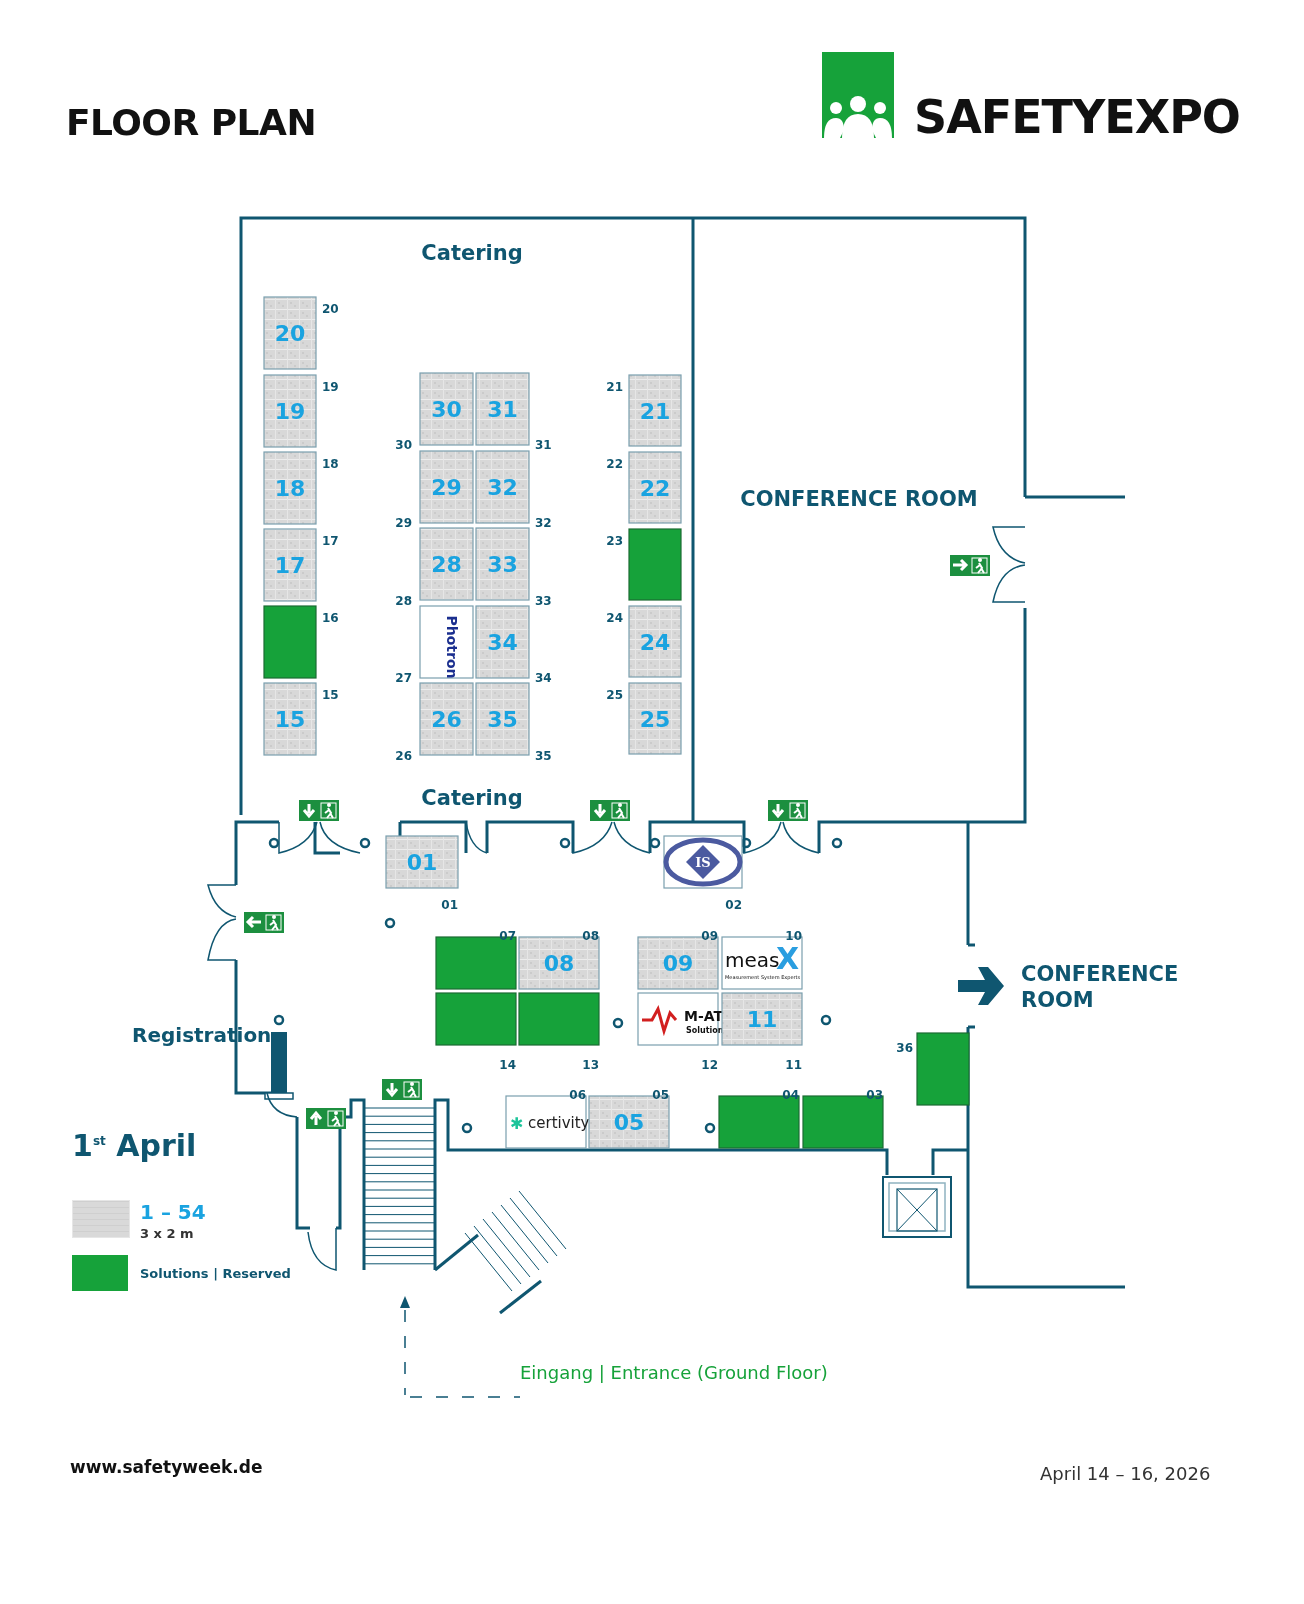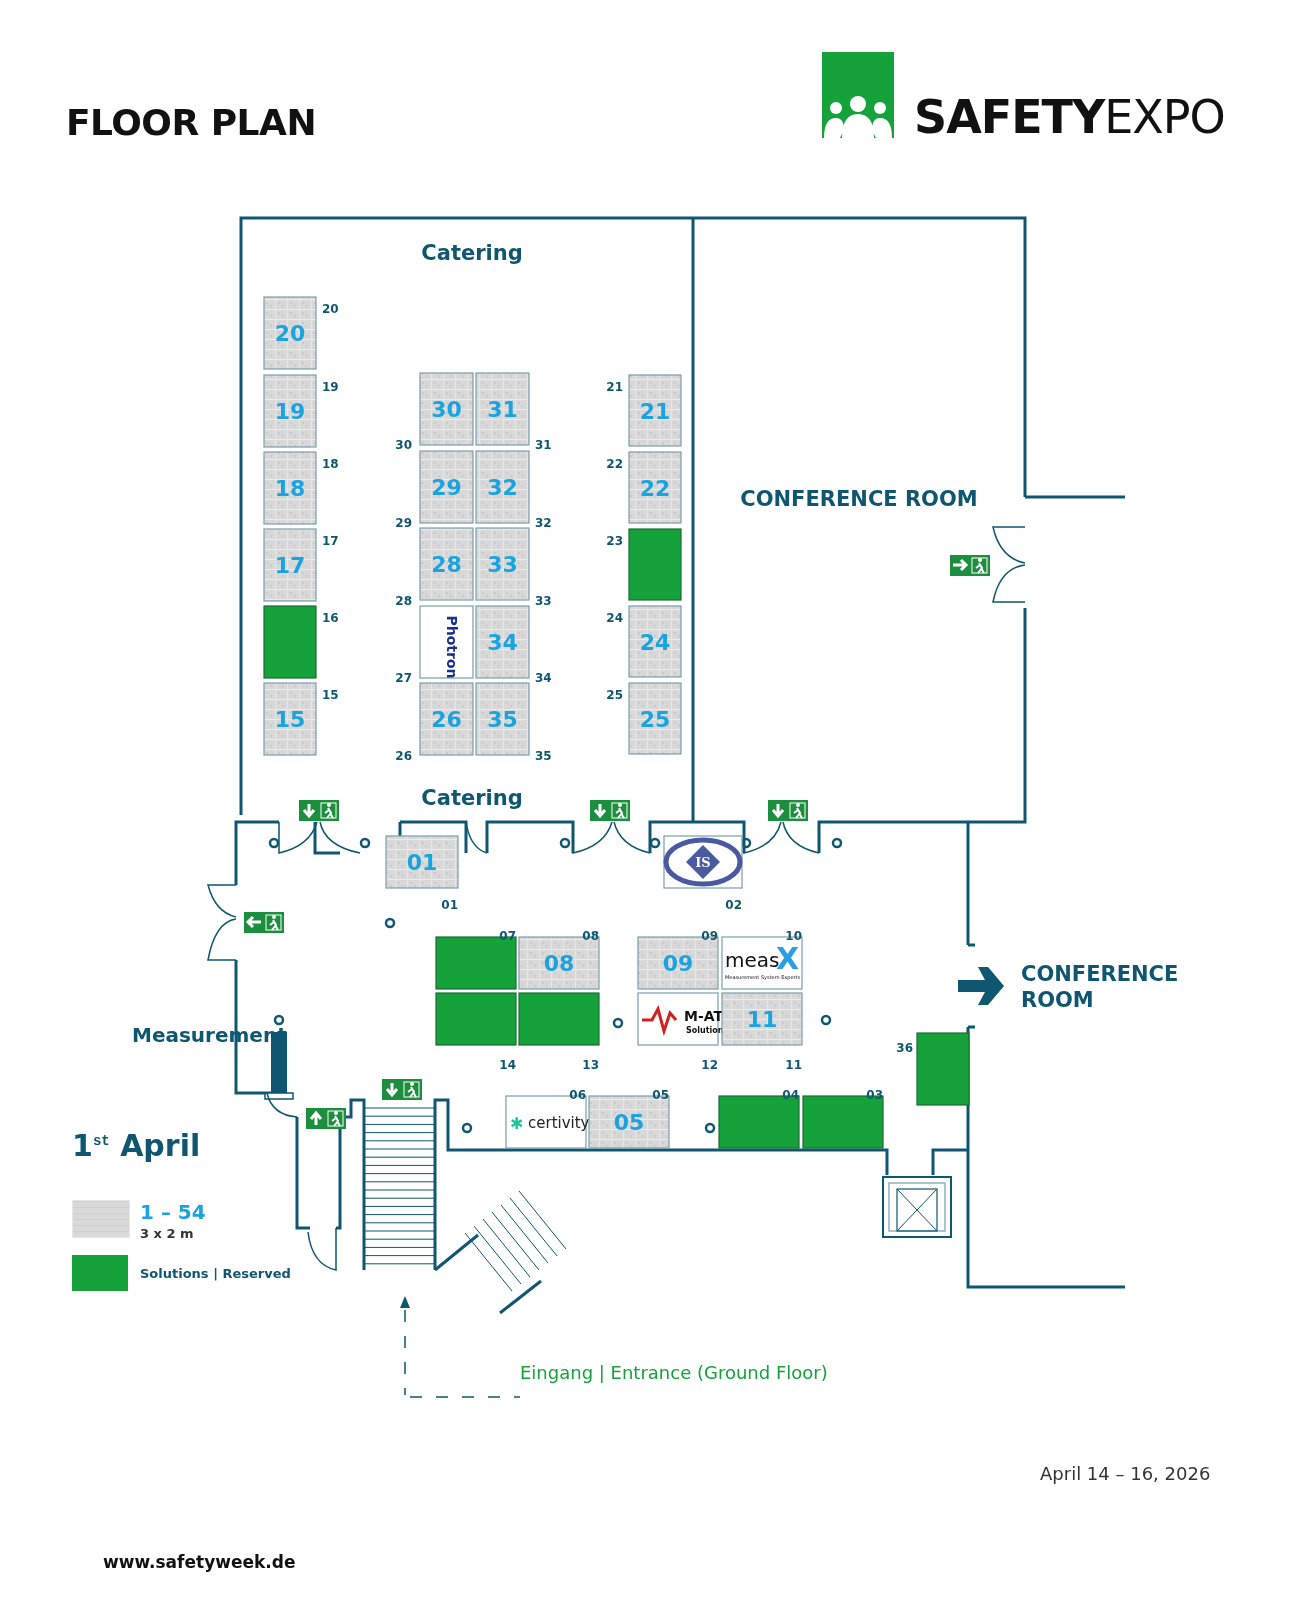--- a/index.html
+++ b/index.html
@@ -3,35 +3,35 @@
 <meta charset="utf-8">
 <style>
   html,body{margin:0;padding:0;background:#fff;}
   body{width:1304px;height:1604px;position:relative;overflow:hidden;font-family:"DejaVu Sans","Liberation Sans",sans-serif;}
   .abs{position:absolute;}
   #title{left:66px;top:102px;font-size:36px;font-weight:bold;color:#111;letter-spacing:-0.5px;}
   #logo{left:822px;top:52px;width:400px;height:90px;}
   #logo .sq{position:absolute;left:0;top:0;width:72px;height:86px;background:#16a23a;}
   #logo .txt{position:absolute;left:92px;top:38px;font-size:46px;color:#111;letter-spacing:-1px;}
   #logo .txt b{font-weight:900;text-align:center;}
-  #logo .txt span{font-weight:normal;}
+  #logo .txt span{font-weight:bold;}
   svg#plan{position:absolute;left:0;top:0;}
   .lbl-room{font-family:"DejaVu Sans","Liberation Sans",sans-serif;font-weight:bold;fill:#0f5670;}
   .lbl-small{font-family:"DejaVu Sans","Liberation Sans",sans-serif;font-weight:bold;font-size:12px;fill:#0f5670;}
   .booth-num{font-family:"DejaVu Sans","Liberation Sans",sans-serif;font-weight:bold;font-size:22px;fill:#1aa3e0;}
   #floor{left:72px;top:1128px;font-size:30px;font-weight:bold;color:#0f5670;}
-  #floor sup{font-size:14px;font-family:Liberation Mono, monospace;}
+  #floor sup{font-size:12px;}
   .legend-sw{position:absolute;width:56px;height:36px;}
   #leg1{left:72px;top:1200px;background:repeating-linear-gradient(0deg,#d9d9d9 0 5px,#cfcfcf 5px 6px),#d9d9d9;border:1px solid #e6e6e6;}
   #leg2{left:72px;top:1255px;background:#16a23a;}
   #leg1-label{left:140px;top:1200px;font-size:20px;font-weight:bold;color:#1aa3e0;}
   #leg1-sub{left:140px;top:1226px;font-size:13px;font-weight:bold;color:#333;}
   #leg2-label{left:140px;top:1266px;font-size:13px;font-weight:bold;color:#0f5670;}
   #entrance{left:520px;top:1362px;font-size:18px;font-weight:normal;color:#16a23a;}
-  #footer-url{left:70px;top:1552px;font-size:17px;font-weight:bold;color:#111;margin-left:33px;}
+  #footer-url{left:70px;top:1457px;font-size:17px;font-weight:bold;color:#111;}
   #footer-date{left:1040px;top:1463px;font-size:18px;color:#333;}
   #registration{left:132px;top:1023px;font-size:20px;font-weight:bold;color:#0f5670;}
 </style>
 </head>
 <body>
 
 <div id="title" class="abs">FLOOR PLAN</div>
 
 <div id="logo" class="abs">
   <div class="sq">
@@ -402,21 +402,21 @@
         <rect x="803" y="1096" width="80" height="52" fill="#16a23a" stroke="#1b6b33" stroke-width="1.2"></rect>
         <text x="883" y="1099" text-anchor="end" class="lbl-small">03</text>
       </g>
       <g>
         <rect x="917" y="1033" width="52" height="72" fill="#16a23a" stroke="#1b6b33" stroke-width="1.2"></rect>
         <text x="913" y="1052" text-anchor="end" class="lbl-small">36</text>
       </g>
     </g>
 </svg>
 
-<div id="registration" class="abs">Measurement</div>
+<div id="registration" class="abs">Registration</div>
 
 <div id="floor" class="abs"><span>1</span><sup>st</sup> <span>April</span></div>
 <div id="leg1" class="legend-sw"></div>
 <div id="leg1-label" class="abs">1 – 54</div>
 <div id="leg1-sub" class="abs">3 x 2 m</div>
 <div id="leg2" class="legend-sw"></div>
 <div id="leg2-label" class="abs">Solutions | Reserved</div>
 
 <div id="entrance" class="abs">Eingang | Entrance (Ground Floor)</div>
 <div id="footer-url" class="abs">www.safetyweek.de</div>

